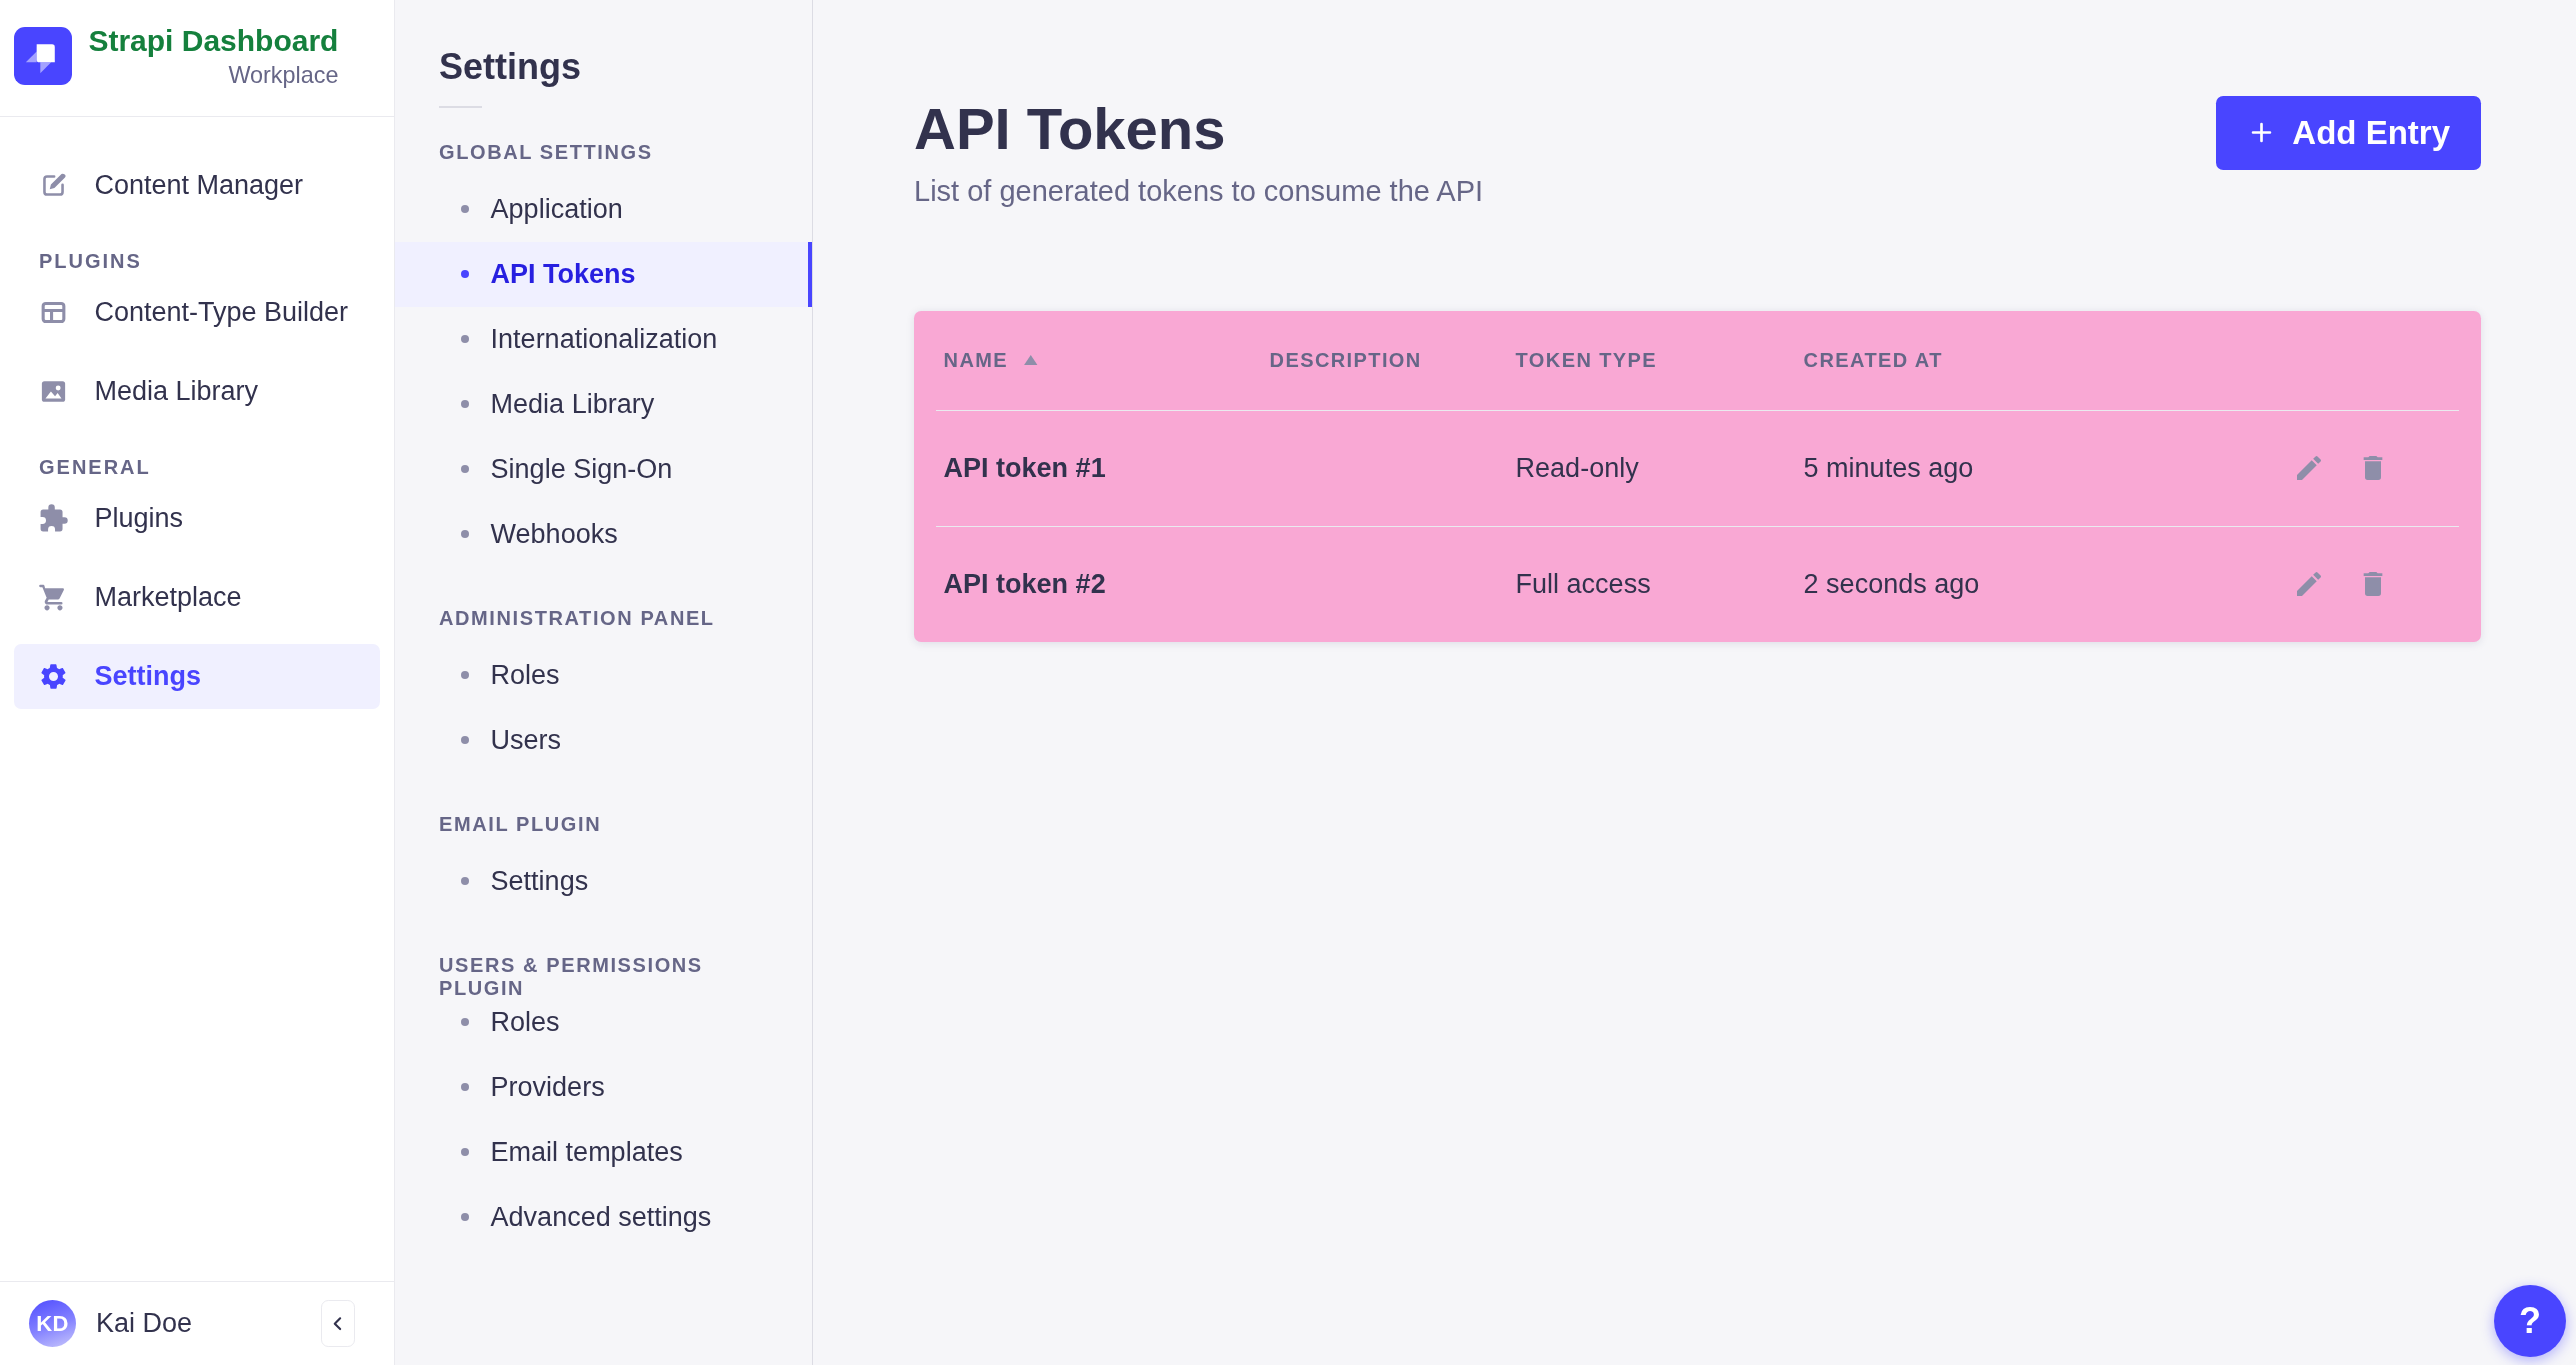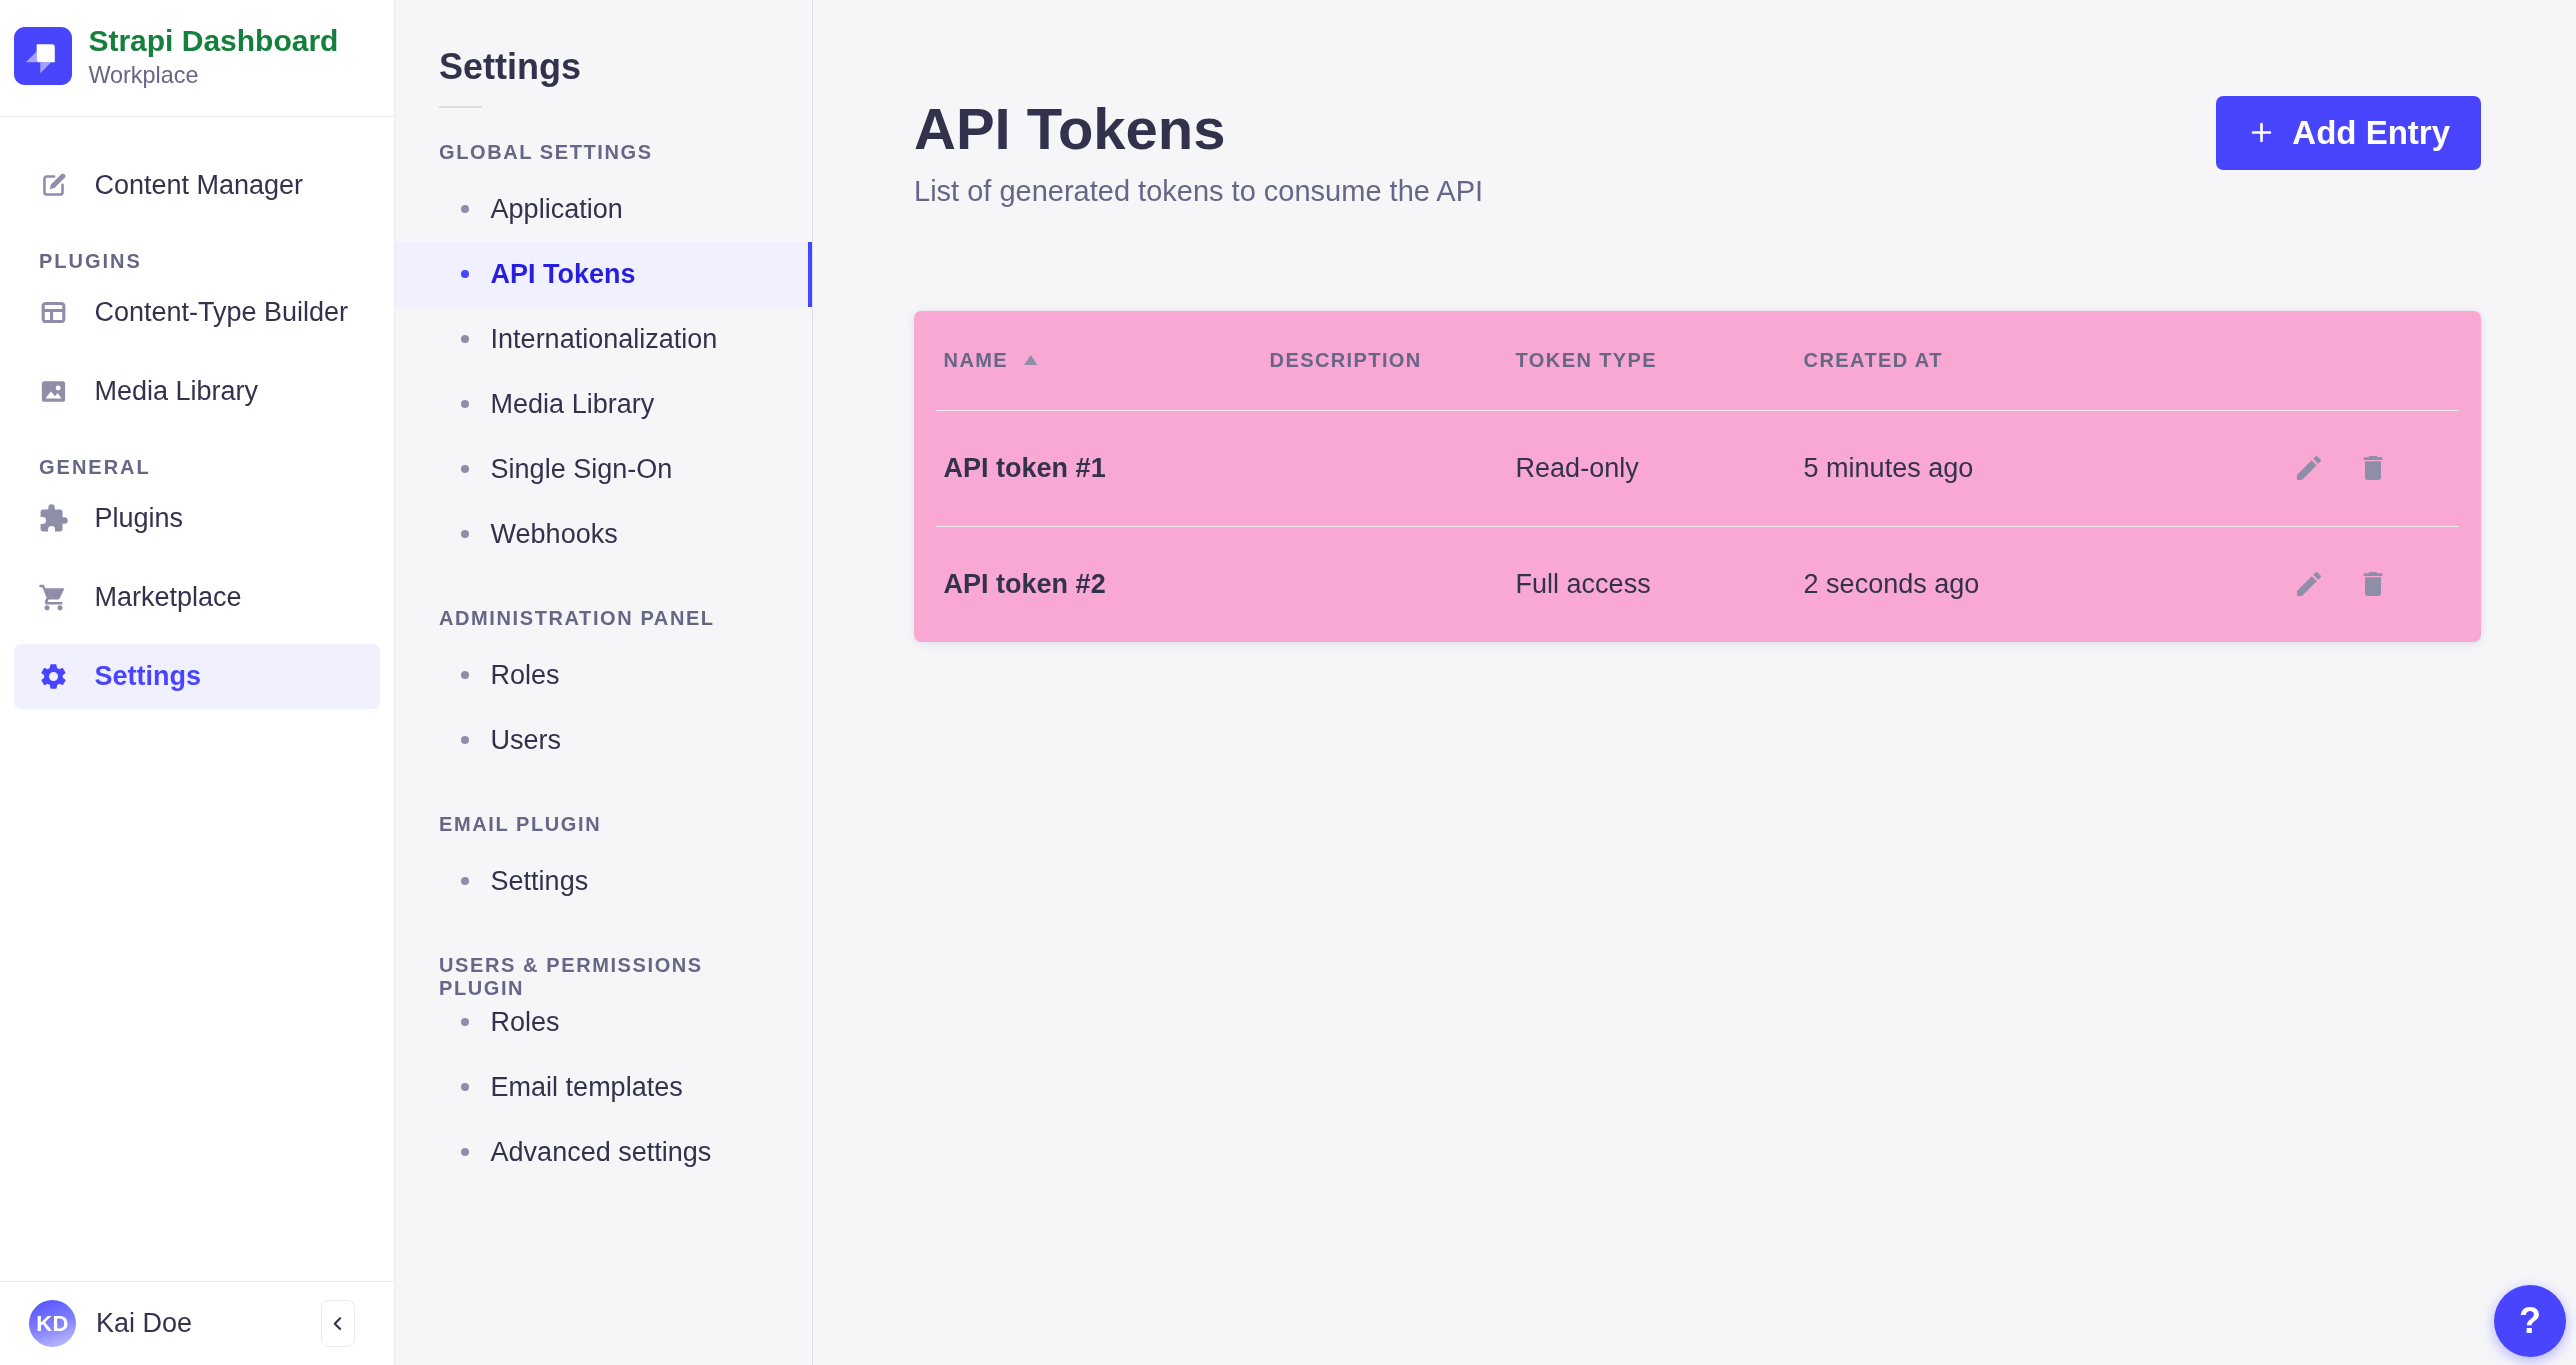--- a/index.html
+++ b/index.html
@@ -19,21 +19,21 @@
     background:#ffffff; border-right:1.8px solid #eaeaef;
     display:flex; flex-direction:column;
   }
   .brand {
     display:flex; align-items:center; gap:16px;
     padding:23.4px 14.4px 27px 14.4px;
     border-bottom:1.8px solid #eaeaef;
   }
   .brand-logo { width:58px; height:58px; flex:0 0 auto; }
   .brand-title { font-size:30px; font-weight:700; color:#15803d; line-height:1.18; }
-  .brand-sub { font-size:23.4px; color:#666687; margin-top:3.6px; }
+  .brand-sub { font-size:23.4px; color:#666687; margin-top:3.6px;text-align:right; }
 
   .menu { flex:1 1 auto; padding-top:36px; overflow:hidden; }
   .nav-section-label {
     margin:31px 14.4px 5.4px 39px;
     font-size:20px; font-weight:700; letter-spacing:2px;
     color:#666687; height:25px; line-height:25px;
   }
   .nav-item {
     display:flex; align-items:center; gap:25px;
     height:65px; margin:0 14.4px 14.4px 14.4px; padding-left:24px;
@@ -278,20 +278,24 @@
       <span>Settings</span>
     </div>
 
     <div class="subnav-section-label">USERS &amp; PERMISSIONS PLUGIN</div>
     <div class="subnav-item">
       <span class="bullet"></span>
       <span>Roles</span>
     </div>
     <div class="subnav-item">
       <span class="bullet"></span>
+      <span>Providers</span>
+    </div>
+    <div class="subnav-item">
+      <span class="bullet"></span>
       <span>Email templates</span>
     </div>
     <div class="subnav-item">
       <span class="bullet"></span>
       <span>Advanced settings</span>
     </div>
   </aside>
 
   <main class="content">
     <div class="content-header">

